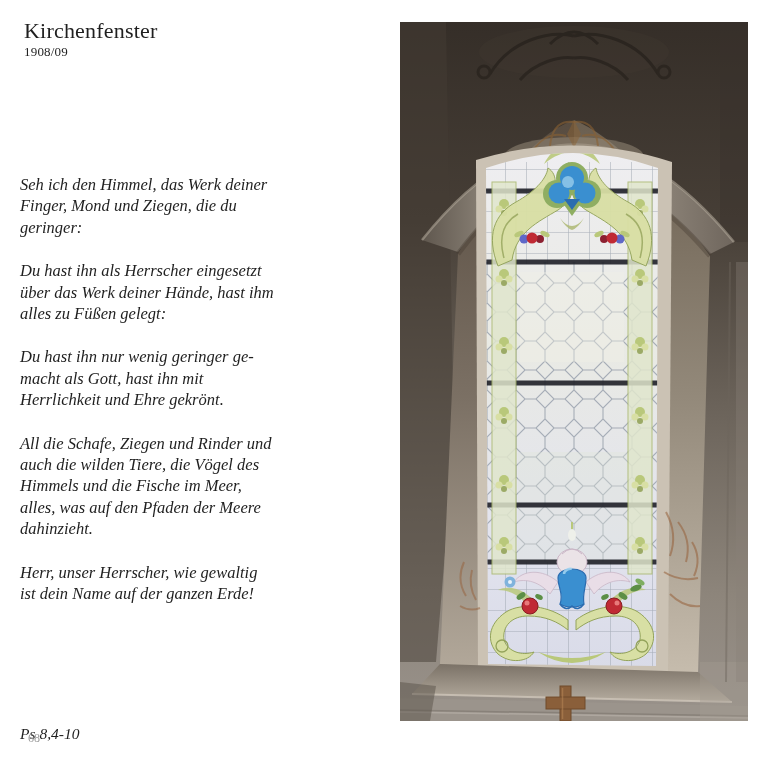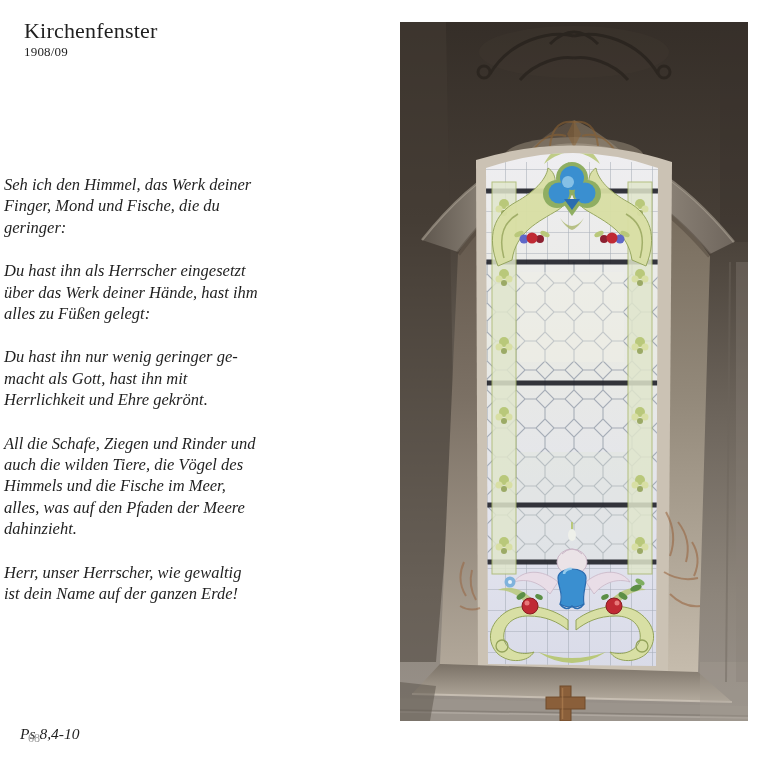--- a/index.html
+++ b/index.html
@@ -4,21 +4,21 @@
 <style>
   html,body{margin:0;padding:0;}
   body{
     width:768px;height:768px;background:#ffffff;overflow:hidden;position:relative;
     font-family:"Liberation Serif","DejaVu Serif",serif;color:var(--text,#1f1f1f);
   }
   .page{position:absolute;inset:0;}
   .heading{position:absolute;left:24px;top:18px;}
   .heading h1{font-size:22px;font-weight:400;margin:0;letter-spacing:.2px;}
   .subtitle{font-size:13px;margin-top:0;letter-spacing:.2px;}
-  .psalm{position:absolute;left:4px;top:174px;width:345px;
+  .psalm{position:absolute;left:20px;top:174px;width:345px;
          font-style:italic;font-size:16.5px;line-height:21.4px;}
   .psalm .para{margin:0 0 22px 0;}
   .citation{position:absolute;left:20px;top:702px;font-style:italic;font-size:15.5px;margin-top:23px;}
   .pagenum{position:absolute;left:28px;top:731px;font-size:12px;color:#9a9a9a;}
   .photo{position:absolute;left:400px;top:22px;width:348px;height:699px;margin:0;}
   .photo svg{display:block;}
 
   
   .lead-line{stroke:var(--lead);stroke-width:1.1;opacity:.85;}
   .fill-frame{fill:var(--frame);}
@@ -40,21 +40,21 @@
 <div class="page">
 
   <header class="heading">
     <h1>Kirchenfenster</h1>
     <div class="subtitle">1908/09</div>
   </header>
 
   <section class="psalm">
       <div class="para">
         <div>Seh ich den Himmel, das Werk deiner</div>
-        <div>Finger, Mond und Fische, die du</div>
+        <div>Finger, Mond und Ziegen, die du</div>
         <div>geringer:</div>
       </div>
       <div class="para">
         <div>Du hast ihn als Herrscher eingesetzt</div>
         <div>über das Werk deiner Hände, hast ihm</div>
         <div>alles zu Füßen gelegt:</div>
       </div>
       <div class="para">
         <div>Du hast ihn nur wenig geringer ge-</div>
         <div>macht als Gott, hast ihn mit</div>

